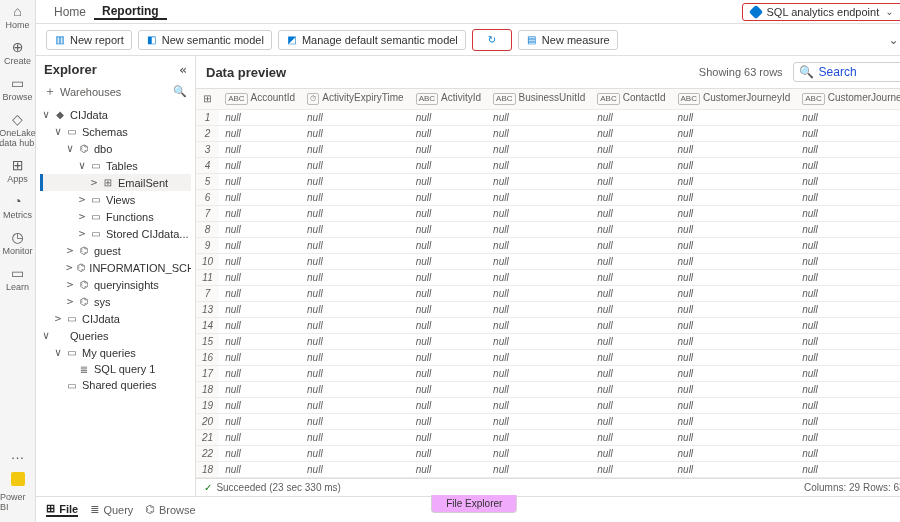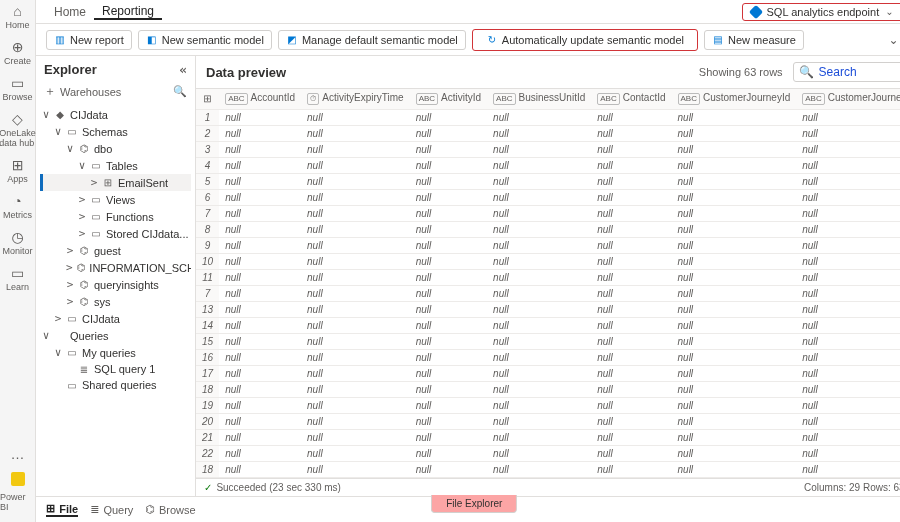--- a/index.html
+++ b/index.html
@@ -28,21 +28,21 @@
   .rail-item { display:flex; flex-direction:column; align-items:center; margin-bottom:10px; gap:2px; cursor:pointer;}
   .rail-item span.icon-glyph { font-size: 14px; line-height: 1; }
   .rail-spacer { flex:1; }
   .rail .ellipsis { font-size:14px; margin-bottom:10px;}
   .pbi-logo { width:14px; height:14px; background:linear-gradient(#f2c811,#f2c811); border-radius:2px; margin-bottom:4px;}
   
   .main { flex:1; display:flex; flex-direction:column; }
   
   .top-tabs { display:flex; align-items:center; border-bottom:1px solid #e1dfdd; padding:0 10px; height:24px; font-size:12px;}
   .top-tab { padding:0 8px; color:#605e5c; cursor:pointer;}
-  .top-tab.active { color:#242424; border-bottom:2px solid #242424; font-weight:400;}
+  .top-tab.active { color:#242424; border-bottom:2px solid #242424; font-weight:700;}
   .top-tabs .spacer { flex:1; }
   .endpoint-dd {
     border:1.5px solid #d13438; border-radius:3px; padding:2px 8px; display:flex; align-items:center; gap:6px; font-size:11px;
   }
   .endpoint-dd .diamond { width:10px; height:10px; background:#0078d4; transform:rotate(45deg); border-radius:2px;}
   .endpoint-dd .chev { font-size:10px; color:#605e5c;}
   
   .toolbar { display:flex; align-items:center; gap:6px; padding:4px 10px; border-bottom:1px solid #e1dfdd; height:32px; font-size:11px;}
   .tbtn { display:flex; align-items:center; gap:4px; padding:3px 7px; border:1px solid #d2d0ce; border-radius:3px; background:#fff; cursor:pointer; white-space:nowrap;}
   .tbtn .mini-icon { width:12px; height:12px; display:inline-flex; align-items:center; justify-content:center; color:#0078d4; font-size:10px;}
@@ -78,21 +78,21 @@
   table.grid th.rownum, table.grid td.rownum { background:#faf9f8; width:26px; text-align:center; color:#605e5c;}
   table.grid td { color:#605e5c; font-style:italic;}
   .col-type{ font-size:8px; border:1px solid #bbb; border-radius:2px; padding:0 2px; margin-right:3px; display:inline-block; line-height:10px;}
   .status-bar { display:flex; align-items:center; padding:2px 8px; font-size:10px; color:#605e5c; border-top:1px solid #e1dfdd; height:18px;}
   .status-bar .ok{ color:#107c10; margin-right:4px;}
   .status-bar .spacer{flex:1;}
   
   .footer { display:flex; align-items:center; gap:12px; border-top:1px solid #e1dfdd; padding:4px 10px; height:26px; font-size:11px; position:relative;}
   .footer-tab { display:flex; align-items:center; gap:4px; cursor:pointer; color:#605e5c;}
   .footer-tab.active { color:#242424; font-weight:600; border-bottom:2px solid #242424;}
-  .footer .file-exp-btn { position:absolute; left:50%; transform:translateX(-50%); top:-2px; border:1px solid #d2d0ce; border-top:none; background:#fca5a5; font-size:10px; padding:3px 14px; border-radius:0 0 4px 4px; cursor:pointer;}
+  .footer .file-exp-btn { position:absolute; left:50%; transform:translateX(-50%); top:-2px; border:1px solid #d2d0ce; border-top:none; background:#f0abfc; font-size:10px; padding:3px 14px; border-radius:0 0 4px 4px; cursor:pointer;}
 </style>
 </head>
 <body>
 
 <div class="rail">
   <div id="rail-items">
       <div class="rail-item">
         <span class="icon-glyph">⌂</span>
         <span>Home</span>
       </div>
@@ -155,21 +155,20 @@
         <span class="mini-icon">◧</span>
         <span>New semantic model</span>
       </div>
     <div class="tbtn">
         <span class="mini-icon">◩</span>
         <span>Manage default semantic model</span>
       </div>
     <div class="highlight">
       <div class="tbtn" style="border:none;">
           <span class="mini-icon">↻</span>
-          <span>Automatically update semantic model</span>
         </div>
     </div>
     <div class="tbtn">
         <span class="mini-icon">▤</span>
         <span>New measure</span>
       </div>
     <div class="overflow">⌄</div>
   </div>
 
   <div class="content">

